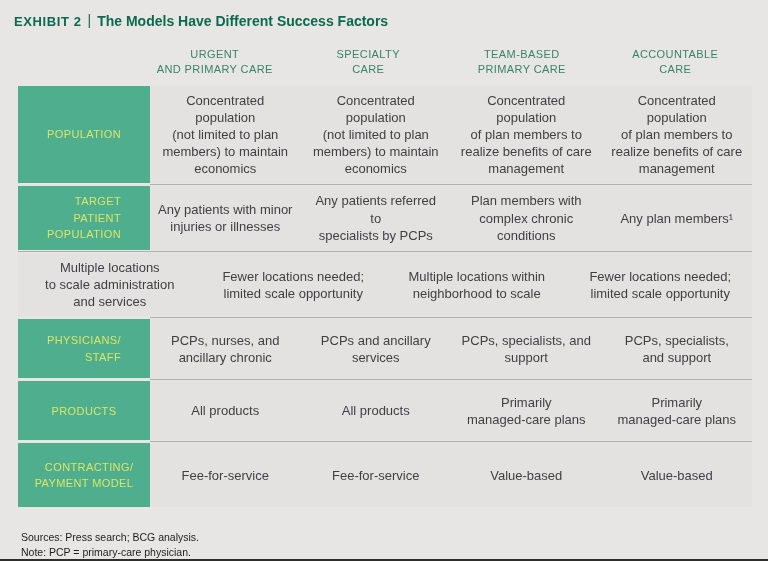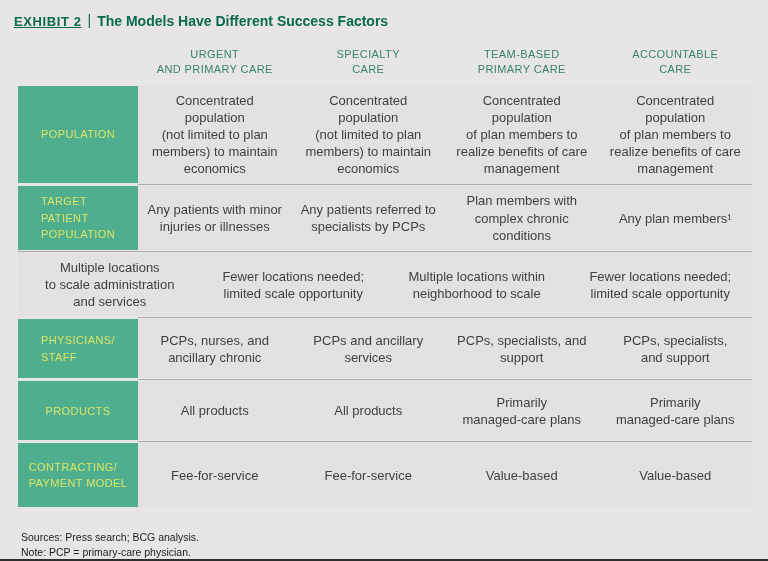--- a/index.html
+++ b/index.html
@@ -18,21 +18,21 @@
 
   
   .title-bar {
     padding: 13px 16px 0 14px;
     font-size: 14px;
     font-weight: bold;
     color: #0a6a50;
     display: flex;
     align-items: baseline;
   }
-  .title-eyebrow { letter-spacing: 0.6px; font-size: 13px; text-decoration: underline; }
+  .title-eyebrow { letter-spacing: 0.6px; font-size: 13px; }
   .title-sep { margin: 0 6px; font-weight: 400; transform: translateY(-1px); }
 
   
   .exhibit-table { margin: 10px 16px 0 18px; }
 
   .thead { display: flex; }
   .thead .label-spacer { width: 120px; flex: none; }
   .col-header {
     flex: 1;
     display: flex;
@@ -44,28 +44,28 @@
     line-height: 1.35;
     letter-spacing: 0.4px;
     white-space: pre-line;
     padding: 8px 6px 7px;
   }
 
   .trow { display: flex; margin-top: 3px; }
   .trow.first { margin-top: 2px; }
 
   .row-label {
-    width: 120px;
+    width: 132px;
     flex: none;
     background: #4fae8d;
     color: #dbe567;
     display: flex;
     align-items: center;
     justify-content: center;
-    text-align: left;
+    text-align: right;
     font-size: 11px;
     line-height: 1.5;
     letter-spacing: 0.4px;
     white-space: pre-line;
     padding: 4px 6px;
     box-sizing: border-box;
   }
 
   .row-content {
     flex: 1;

